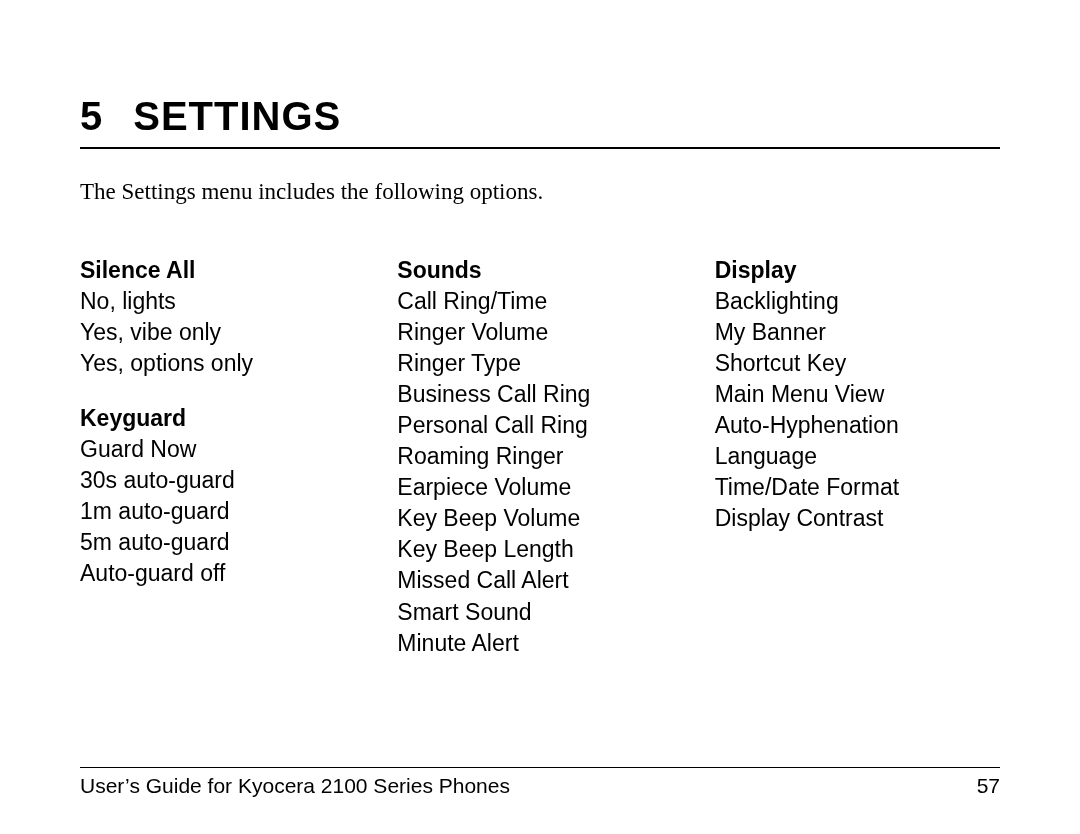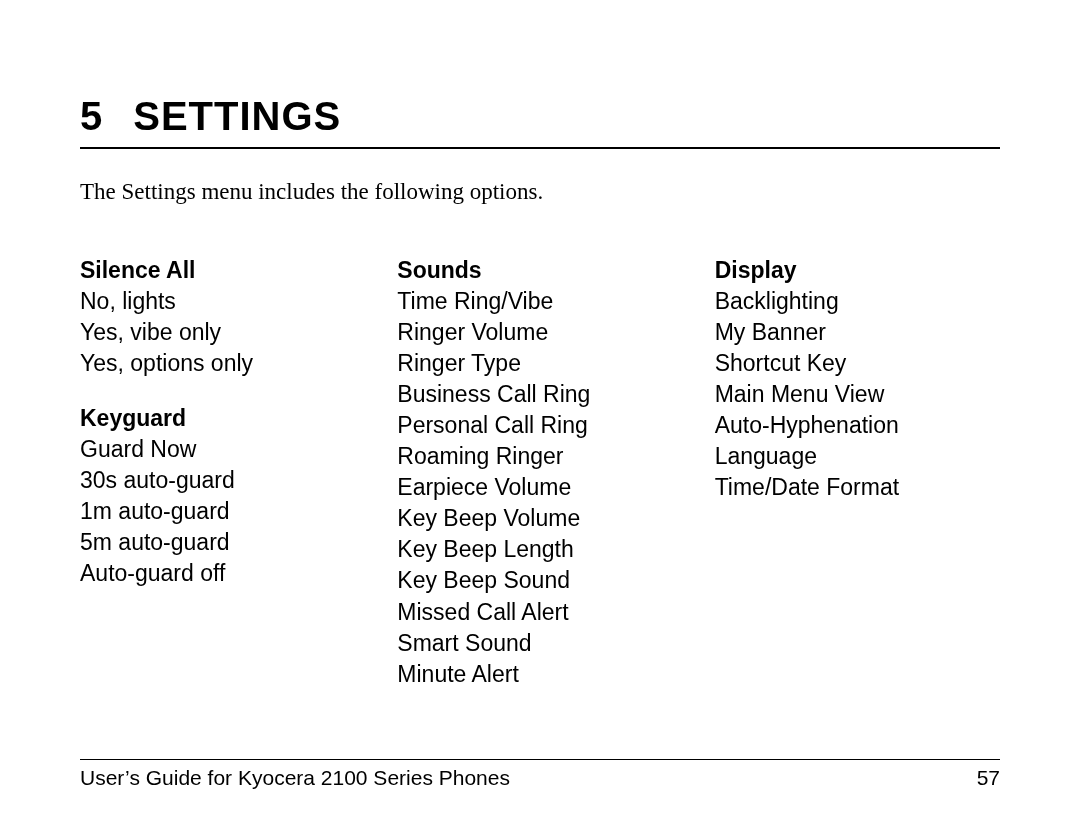--- a/index.html
+++ b/index.html
@@ -57,21 +57,21 @@
     .group-title {
       font-weight: 700;
     }
     .group-items div {
       
     }
     .footer {
       position: absolute;
       left: 80px;
       right: 80px;
-      bottom: 44px;
+      bottom: 36px;
     }
     hr.bottom-rule {
       border: none;
       border-top: 1.5px solid #000;
       margin-bottom: 6px;
     }
     .footer-row {
       display: flex;
       justify-content: space-between;
       font-size: 21px;
@@ -106,48 +106,48 @@
         <div>5m auto-guard</div>
         <div>Auto-guard off</div>
       </div>
     </div>
   </div>
 
   <div class="col">
     <div class="group">
       <div class="group-title">Sounds</div>
       <div class="group-items">
-        <div>Time Ring/Vibe</div>
+        <div>Call Ring/Time</div>
         <div>Ringer Volume</div>
         <div>Ringer Type</div>
         <div>Business Call Ring</div>
         <div>Personal Call Ring</div>
         <div>Roaming Ringer</div>
         <div>Earpiece Volume</div>
         <div>Key Beep Volume</div>
         <div>Key Beep Length</div>
-        <div>Key Beep Sound</div>
         <div>Missed Call Alert</div>
         <div>Smart Sound</div>
         <div>Minute Alert</div>
       </div>
     </div>
   </div>
 
   <div class="col">
     <div class="group">
       <div class="group-title">Display</div>
       <div class="group-items">
         <div>Backlighting</div>
         <div>My Banner</div>
         <div>Shortcut Key</div>
         <div>Main Menu View</div>
         <div>Auto-Hyphenation</div>
         <div>Language</div>
         <div>Time/Date Format</div>
+        <div>Display Contrast</div>
       </div>
     </div>
   </div>
 </div>
 
 <div class="footer">
   <hr class="bottom-rule">
   <div class="footer-row">
     <span>User’s Guide for Kyocera 2100 Series Phones</span>
     <span>57</span>

